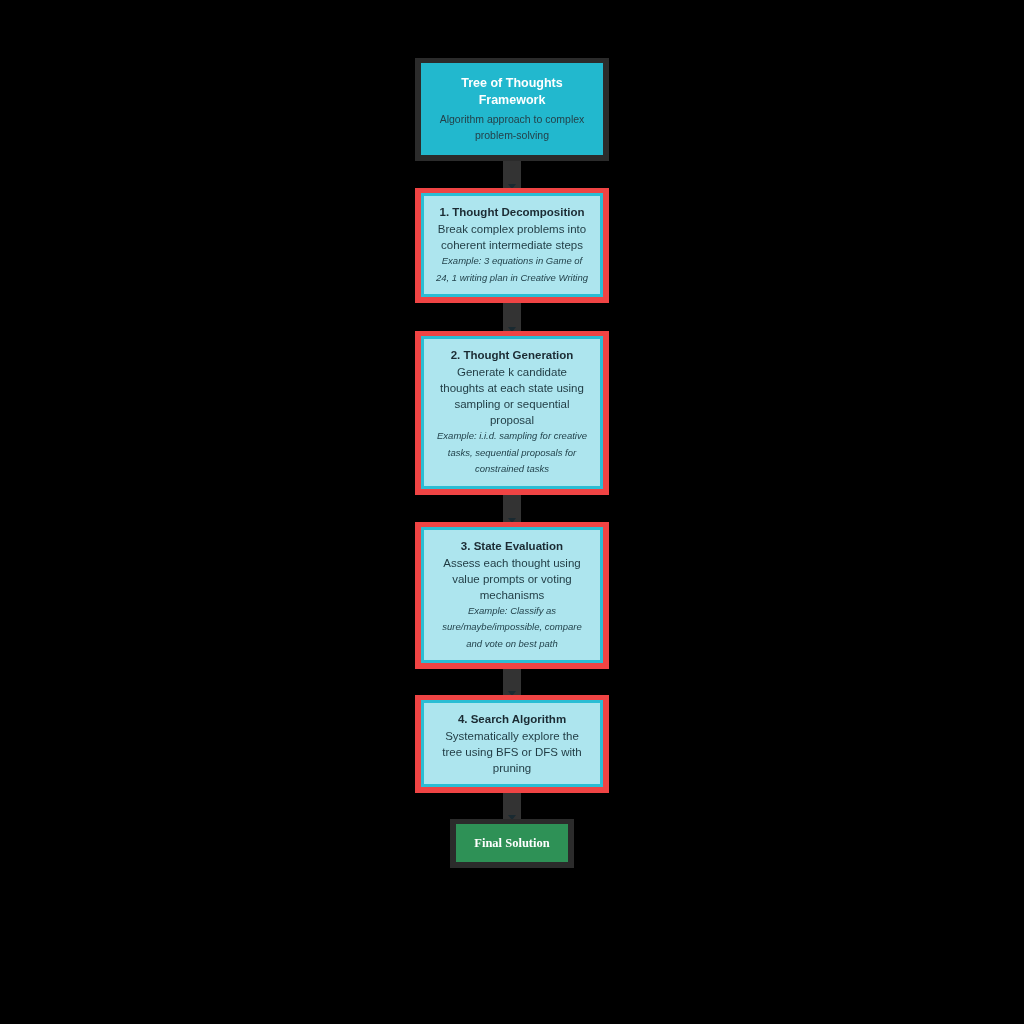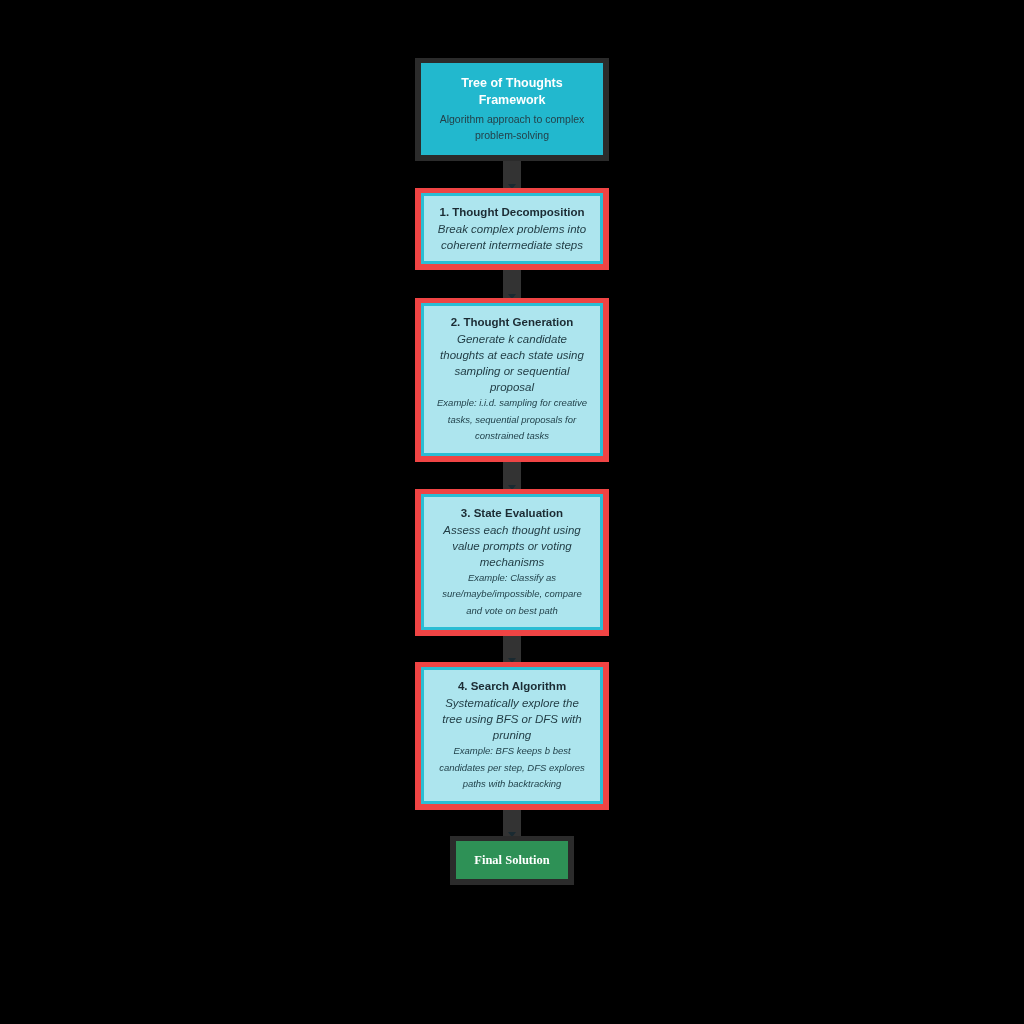--- a/index.html
+++ b/index.html
@@ -82,21 +82,20 @@
   .node-step .node-title {
     color: #1b2b33;
     font-weight: bold;
     font-size: 11.5px;
     line-height: 17px;
   }
   .node-step .node-desc {
     color: #1f3a42;
     font-size: 11.5px;
     line-height: 16px;
-    font-style: italic;
   }
   .node-step .node-example {
     color: #23434c;
     font-size: 9.5px;
     font-style: italic;
     line-height: 16.5px;
   }
 
   
   .node-final { width: 124px; }
@@ -154,20 +153,22 @@
     </div>
 
     <div class="connector c-1">
       <span class="arrow-head"></span>
     </div>
 
     <div class="node node-step gray-frame">
       <div class="node-body">
         <div class="node-title">1. Thought Decomposition</div>
         <div class="node-desc">Break complex problems into coherent intermediate steps</div>
+        <div class="node-example">Example: 3 equations in Game of 24,
+1 writing plan in Creative Writing</div>
       </div>
     </div>
 
     <div class="connector c-2">
       <span class="arrow-head"></span>
     </div>
 
     <div class="node node-step gray-frame">
       <div class="node-body">
         <div class="node-title">2. Thought Generation</div>
@@ -193,22 +194,20 @@
 
     <div class="connector c-4">
       <span class="arrow-head"></span>
     </div>
 
     <div class="node node-step gray-frame">
       <div class="node-body">
         <div class="node-title">4. Search Algorithm</div>
         <div class="node-desc">Systematically explore the tree using
 BFS or DFS with pruning</div>
-        <div class="node-example">Example: BFS keeps b best candidates per step,
-DFS explores paths with backtracking</div>
       </div>
     </div>
 
     <div class="connector c-5">
       <span class="arrow-head"></span>
     </div>
 
     <div class="node node-final dark-frame">
       <div class="node-body">
         <div class="node-title">Final Solution</div>

